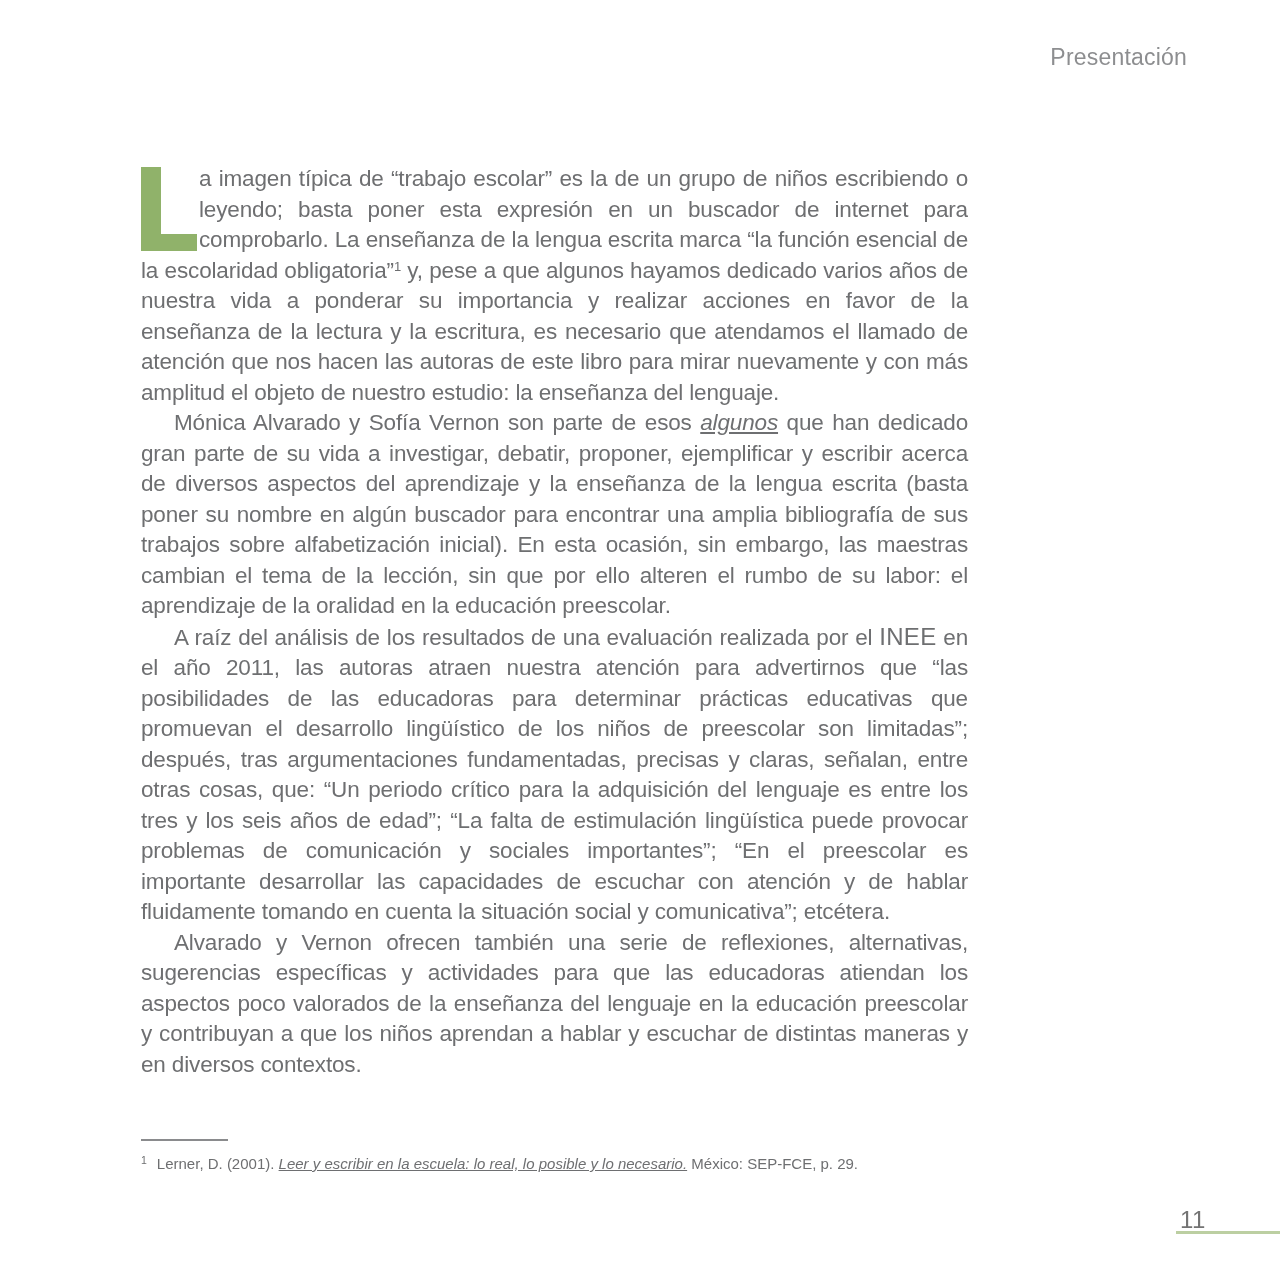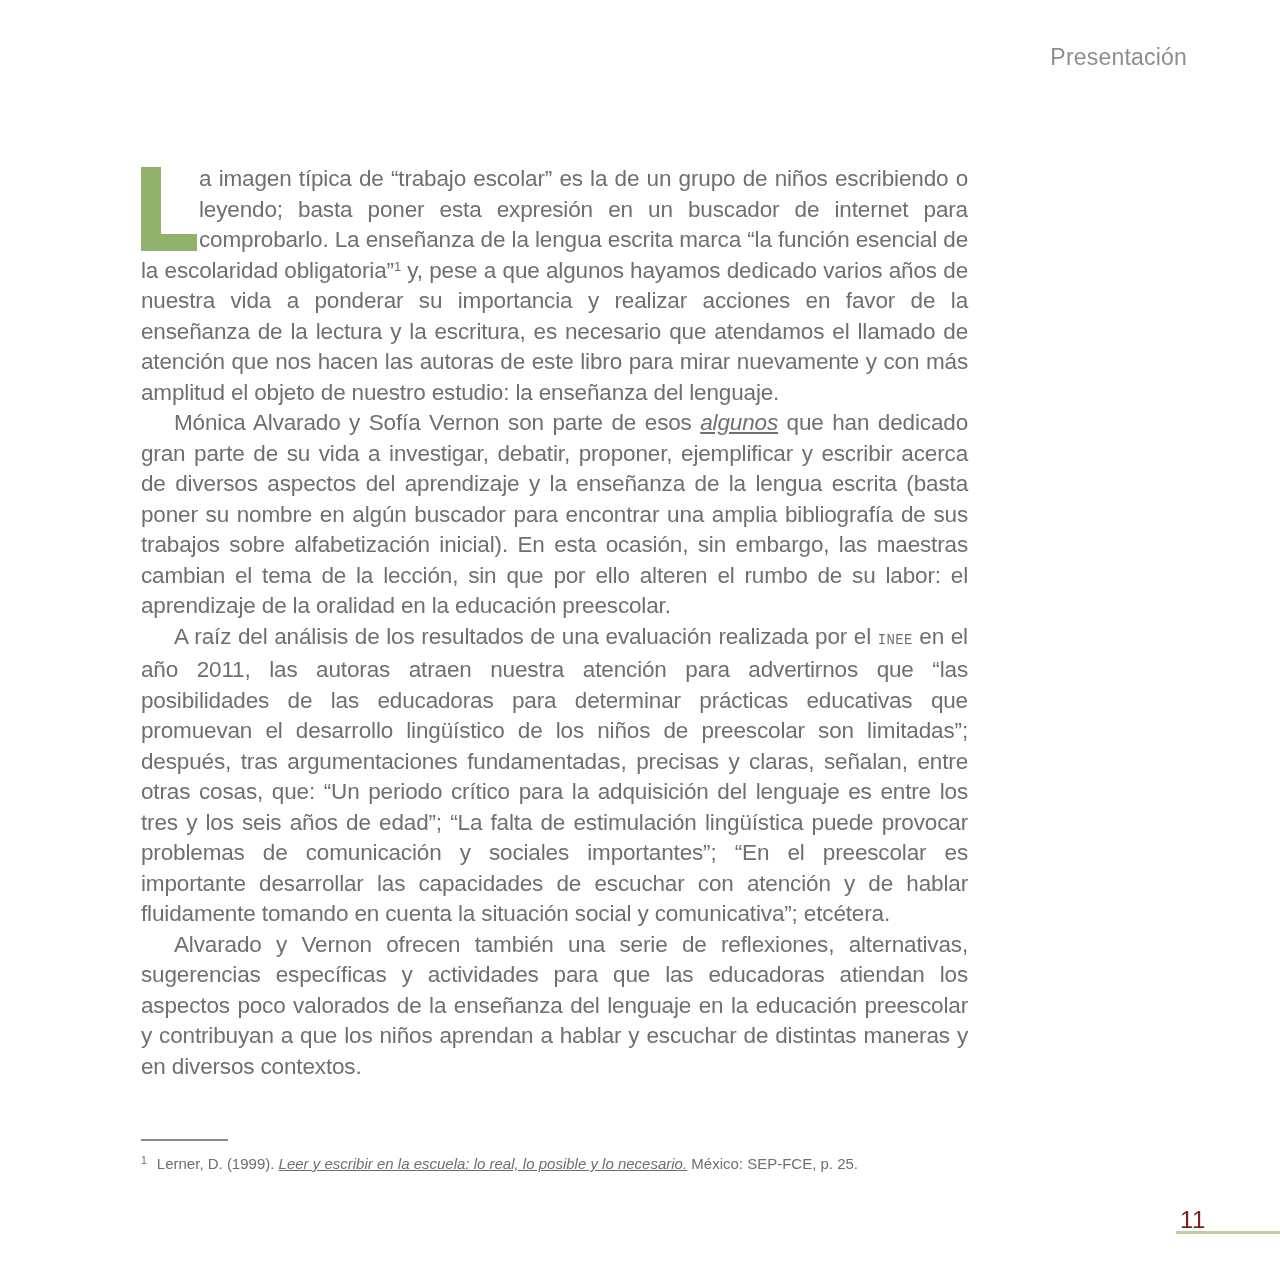--- a/index.html
+++ b/index.html
@@ -39,36 +39,36 @@
   .dropcap-letter{
     position:absolute;top:-12px;left:-8px;
     font-size:96px;font-weight:700;line-height:1;
     color:transparent;user-select:none;
   }
   sup.ref{
     font-size:13px;line-height:0;vertical-align:baseline;
     position:relative;top:-7px;
   }
   .italic{font-style:italic;text-decoration:underline;}
-  .smallcaps{font-size:14px;letter-spacing:.3px;font-family:Liberation Mono, monospace;}
+  .smallcaps{font-size:24px;letter-spacing:.3px;}
   .footnote-block{
     position:absolute;left:141px;top:1139px;width:832px;
     color:var(--body-text);
   }
   .fn-rule{width:87px;height:2px;background:#8a8b8d;}
   .footnote{
     margin:13px 0 0 0;font-size:15px;line-height:20px;letter-spacing:0;
   }
   .fn-marker{
     font-size:10.5px;line-height:0;vertical-align:baseline;
     position:relative;top:-5px;margin-right:10px;
   }
   .page-number{
     position:absolute;left:1180px;top:1206px;
-    font-size:24px;color:#7f1d1d;letter-spacing:.5px;
+    font-size:24px;color:#737373;letter-spacing:.5px;
   }
   .page-rule{
     position:absolute;left:1176px;top:1231px;width:104px;height:3px;
     background:var(--page-rule-green);
   }
 </style>
 </head>
 <body>
 
 <div class="header-title">Presentación</div>
@@ -91,18 +91,18 @@
 
   <p class="indent">
     <span>Alvarado y Vernon ofrecen también una serie de reflexiones, alternativas, sugerencias específicas y actividades para que las educadoras atiendan los aspectos poco valorados de la enseñanza del lenguaje en la educación preescolar y contribuyan a que los niños aprendan a hablar y escuchar de distintas maneras y en diversos contextos.</span>
   </p>
 
 </main>
 
 <div class="footnote-block">
   <div class="fn-rule"></div>
   <p class="footnote">
-    <sup class="fn-marker">1</sup><span>Lerner, D. (1999). </span><span class="italic">Leer y escribir en la escuela: lo real, lo posible y lo necesario.</span><span> México: SEP-FCE, p. 25.</span>
+    <sup class="fn-marker">1</sup><span>Lerner, D. (2001). </span><span class="italic">Leer y escribir en la escuela: lo real, lo posible y lo necesario.</span><span> México: SEP-FCE, p. 29.</span>
   </p>
 </div>
 
 <div class="page-number">11</div>
 <div class="page-rule"></div>
 
 </body></html>

